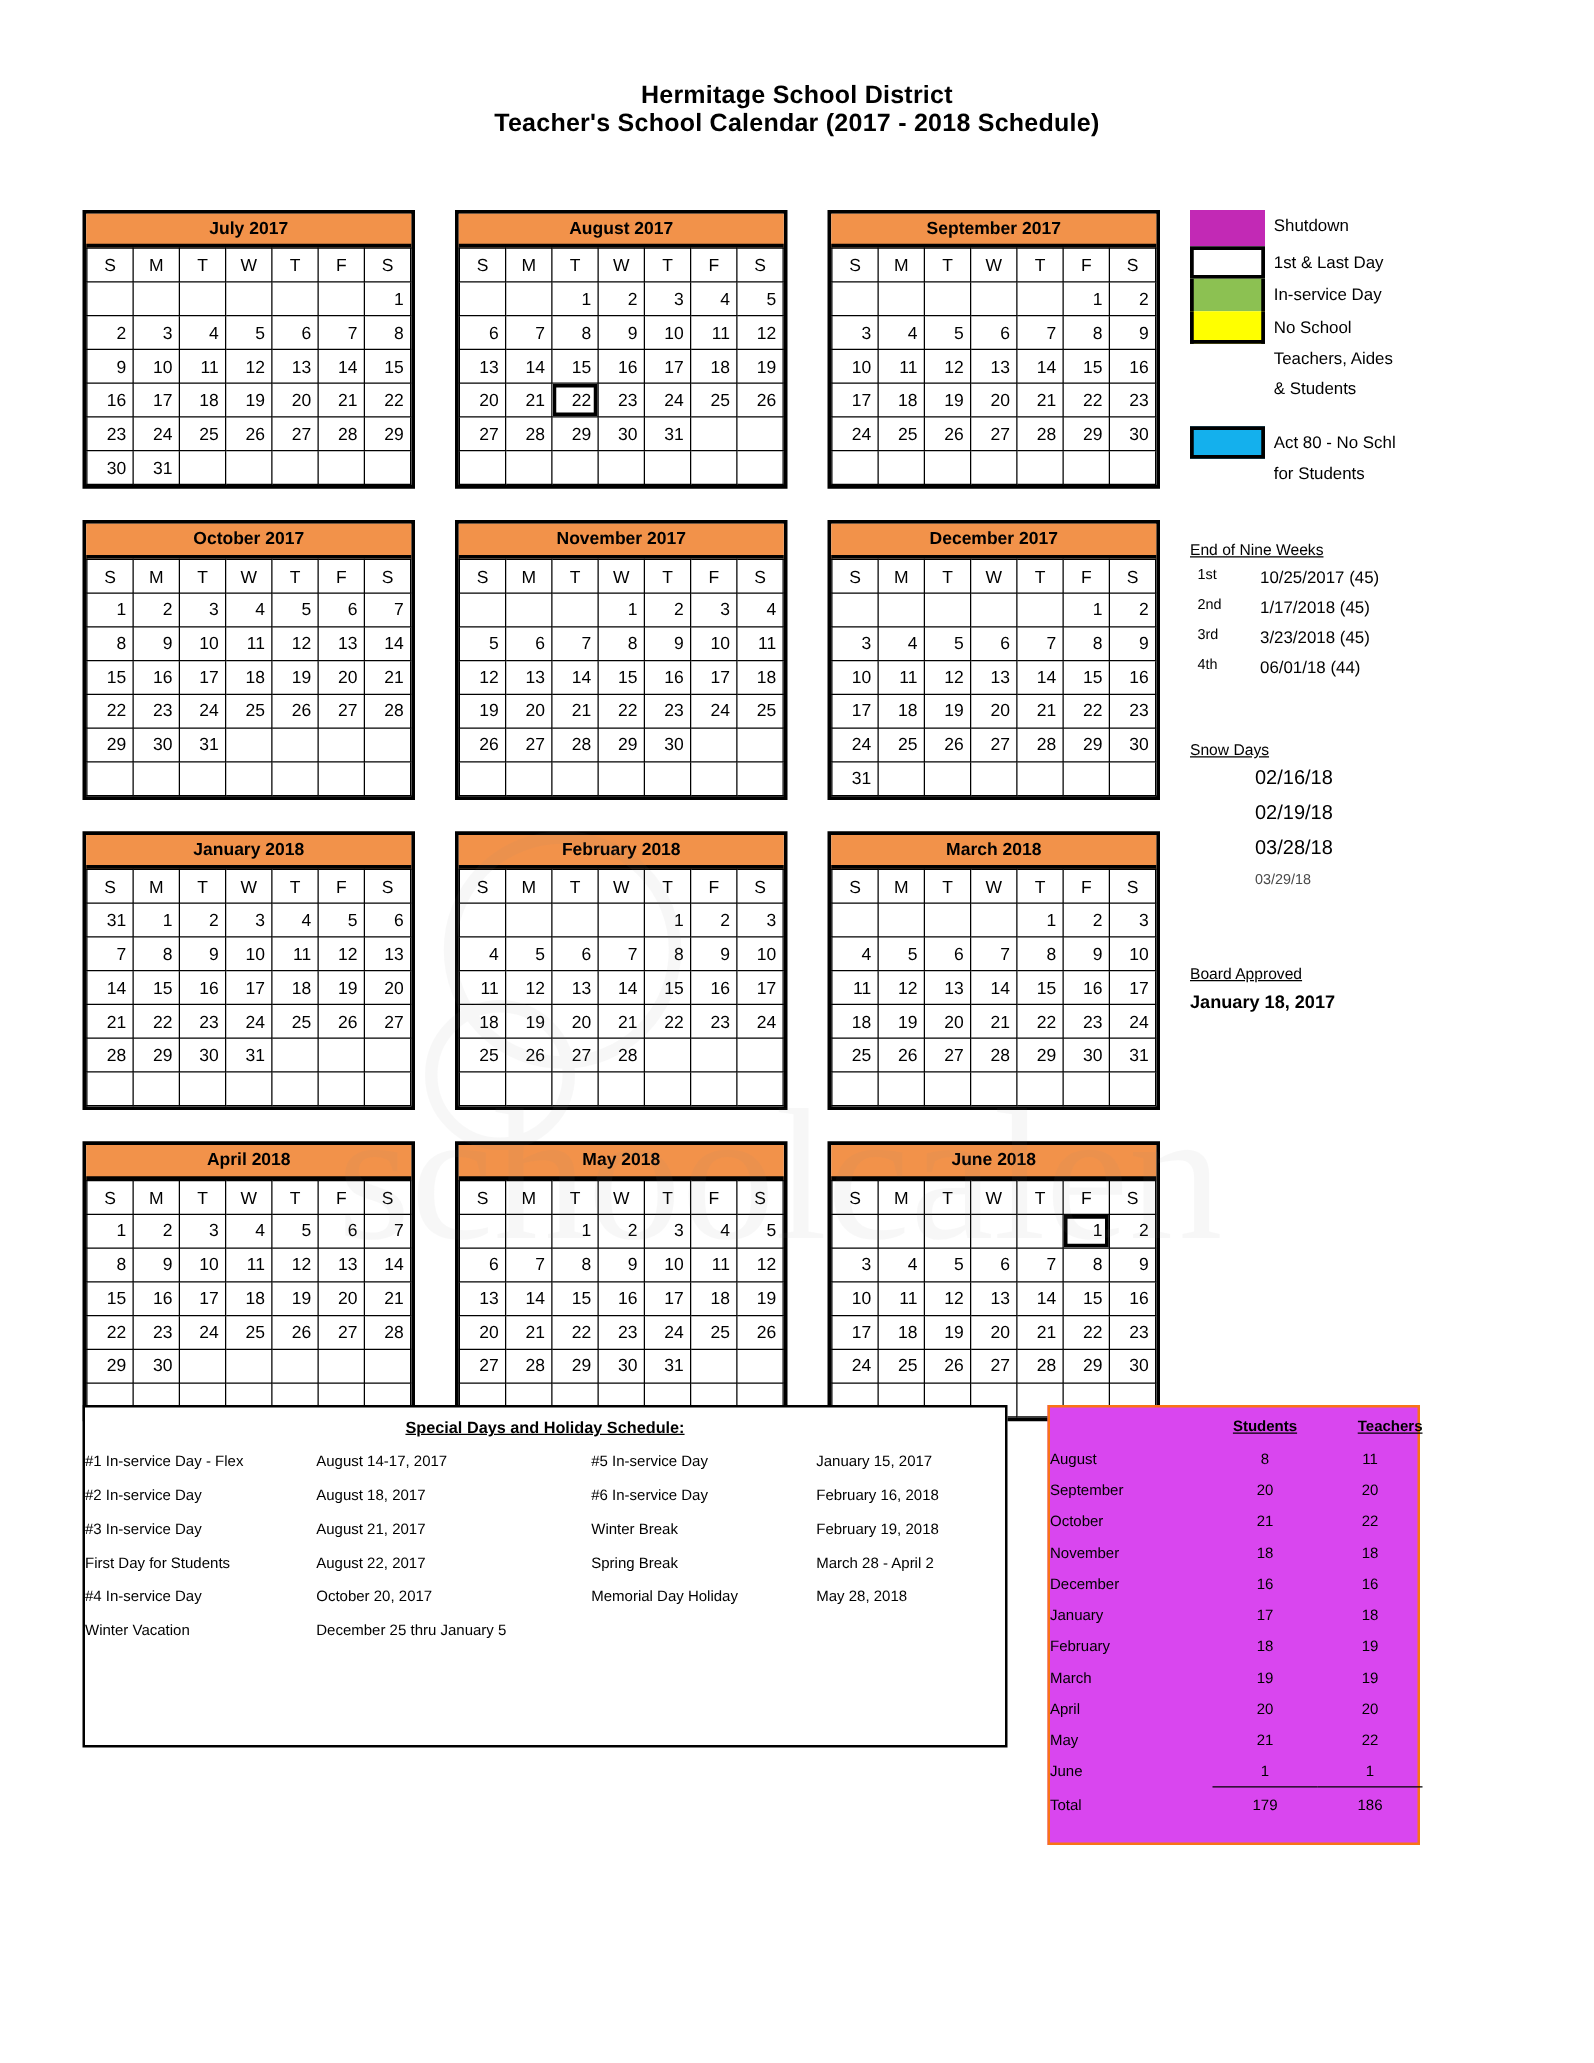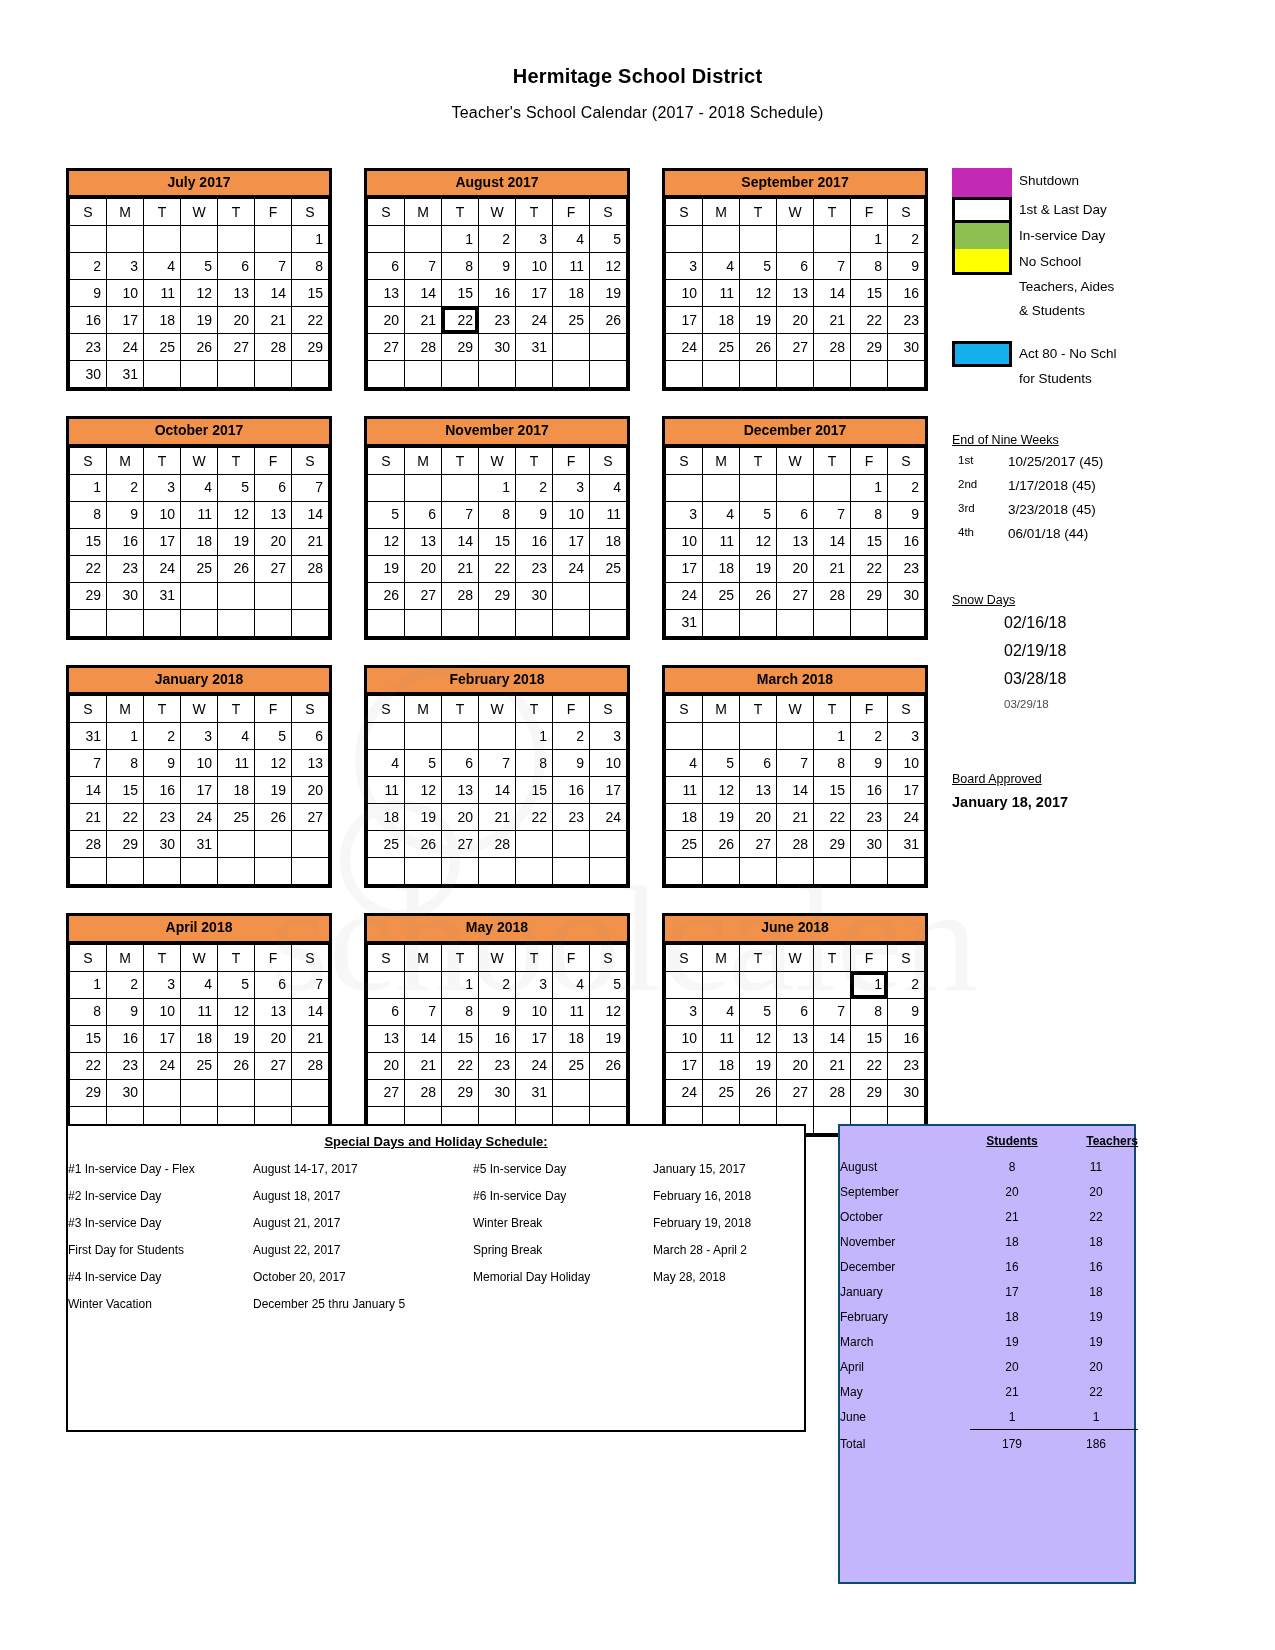--- a/index.html
+++ b/index.html
@@ -9,21 +9,21 @@
     background:#ffffff;
     font-family:"Liberation Sans", sans-serif;
     color:#000;
     position:relative;
     overflow:hidden;
   }
 
   
   .title-block { text-align:center; padding-top:65px; }
   .title-line1 { font-size:20px; font-weight:bold; letter-spacing:.2px; }
-  .title-line2 { font-size:16px; font-weight:normal; margin-top:16px; letter-spacing:.2px; }
+  .title-line2 { font-size:20px; font-weight:bold; margin-top:0; letter-spacing:.2px; }
 
   
   .cal-area { position:absolute; left:66px; top:168px; width:862px; }
   .cal-row { display:flex; gap:32px; margin-bottom:25px; }
   .month {
     width:308px;
     border:3px solid #000;
     background:#fff;
   }
   .month-title {
@@ -75,37 +75,37 @@
   .sec-head { font-size:12.5px; text-decoration:underline; margin-bottom:7px; }
   .nw-row { display:flex; font-size:13px; margin-bottom:9px; }
   .nw-ord { width:56px; padding-left:6px; font-size:11.5px; }
   .nw-val { font-size:13.5px; }
   .snow-item { font-size:16px; font-weight:normal; margin-bottom:10px; padding-left:52px; }
   .snow-item.faint { font-weight:normal; font-size:11.5px; color:#4a4a4a; }
   .ba-date { font-size:14.5px; font-weight:bold; margin-top:8px; }
 
   
   .special-box {
-    position:absolute; left:66px; top:1124px; width:740px; height:308px;
+    position:absolute; left:66px; top:1124px; width:740px; height:274px;
     border:2px solid #000; background:#fff;
   }
   .special-title {
     text-align:center; font-size:13px; font-weight:bold;
     text-decoration:underline; padding-top:8px; padding-bottom:6px;
   }
   table.sptab { width:100%; border-collapse:collapse; table-layout:fixed; }
   table.sptab td { font-size:12px; padding:6.5px 0 6.5px 0; vertical-align:top; }
   td.sp-l1 { width:185px; padding-left:8px; }
   td.sp-d1 { width:220px; }
   td.sp-l2 { width:180px; }
   td.sp-d2 { width:auto; }
 
   .counts-box {
-    position:absolute; left:838px; top:1124px; width:298px; height:460px;
-    border:2px solid #0c4a6e; background:#c4b5fd;
+    position:absolute; left:838px; top:1124px; width:298px; height:352px;
+    border:2px solid #f97316; background:#d946ef;
   }
   table.cttab { width:100%; border-collapse:collapse; table-layout:fixed; }
   table.cttab td { font-size:12px; padding:5.5px 0;margin-top:20px; }
   td.ct-m { width:130px; padding-left:10px; }
   td.ct-s { width:84px; text-align:center; }
   td.ct-t { width:84px; text-align:center; }
   th.ct-h { font-size:12px; font-weight:bold; text-decoration:underline; padding:8px 0 6px 0; }
   th.ct-hm { width:130px; }
   th.ct-hs { width:84px; text-align:center; }
   th.ct-ht { width:84px; text-align:right; }

